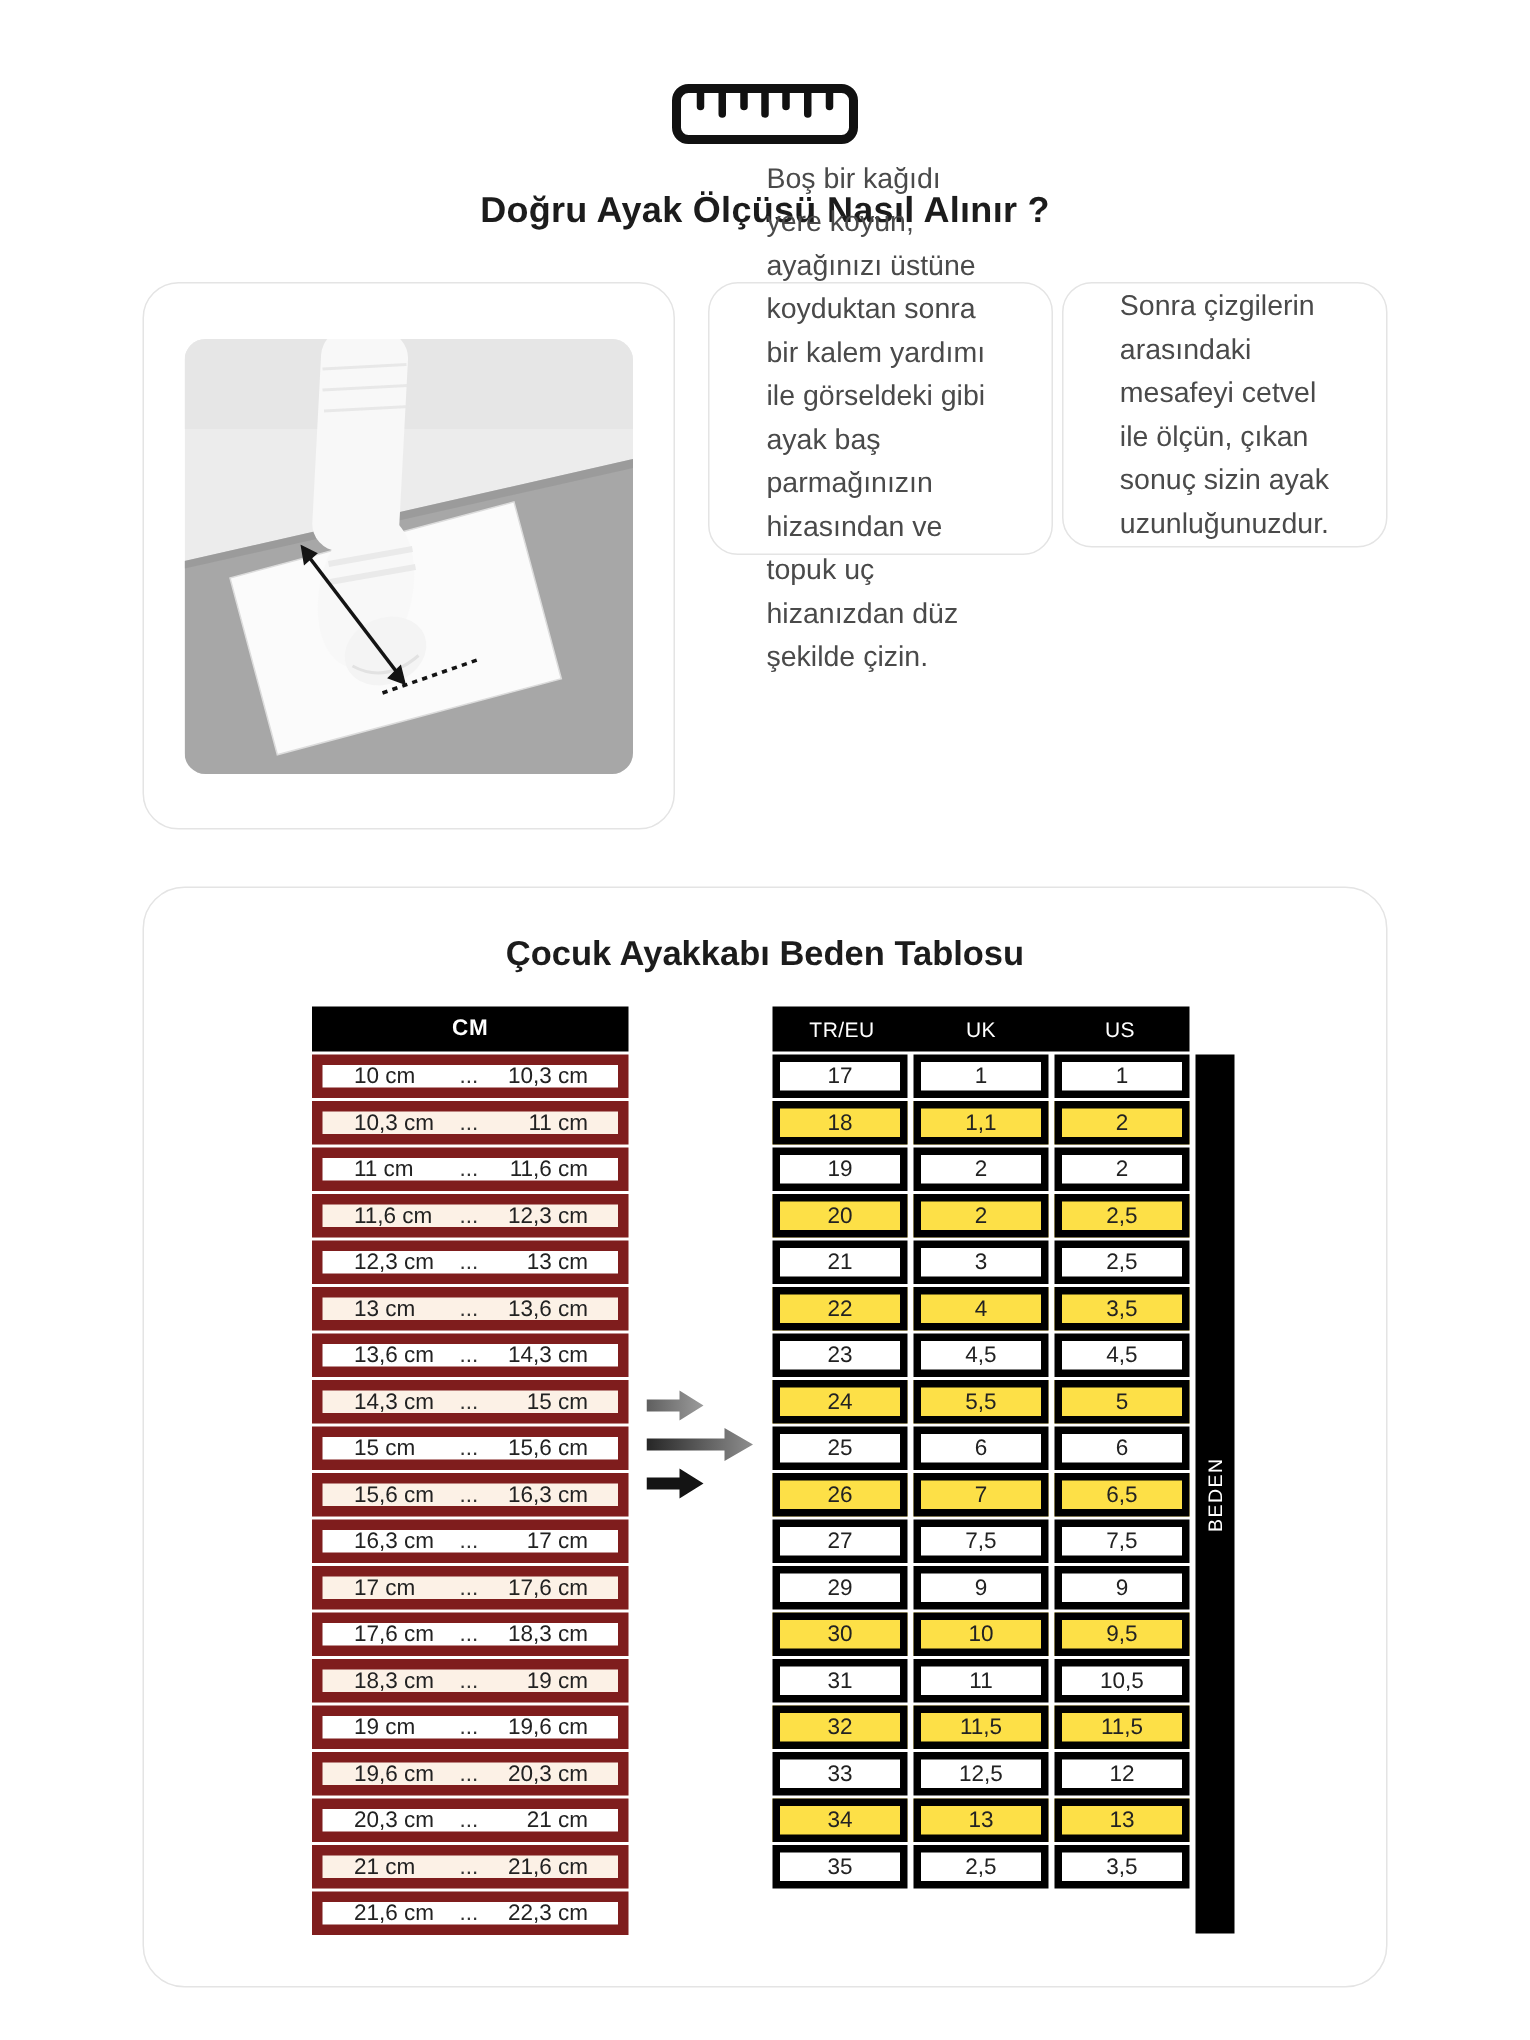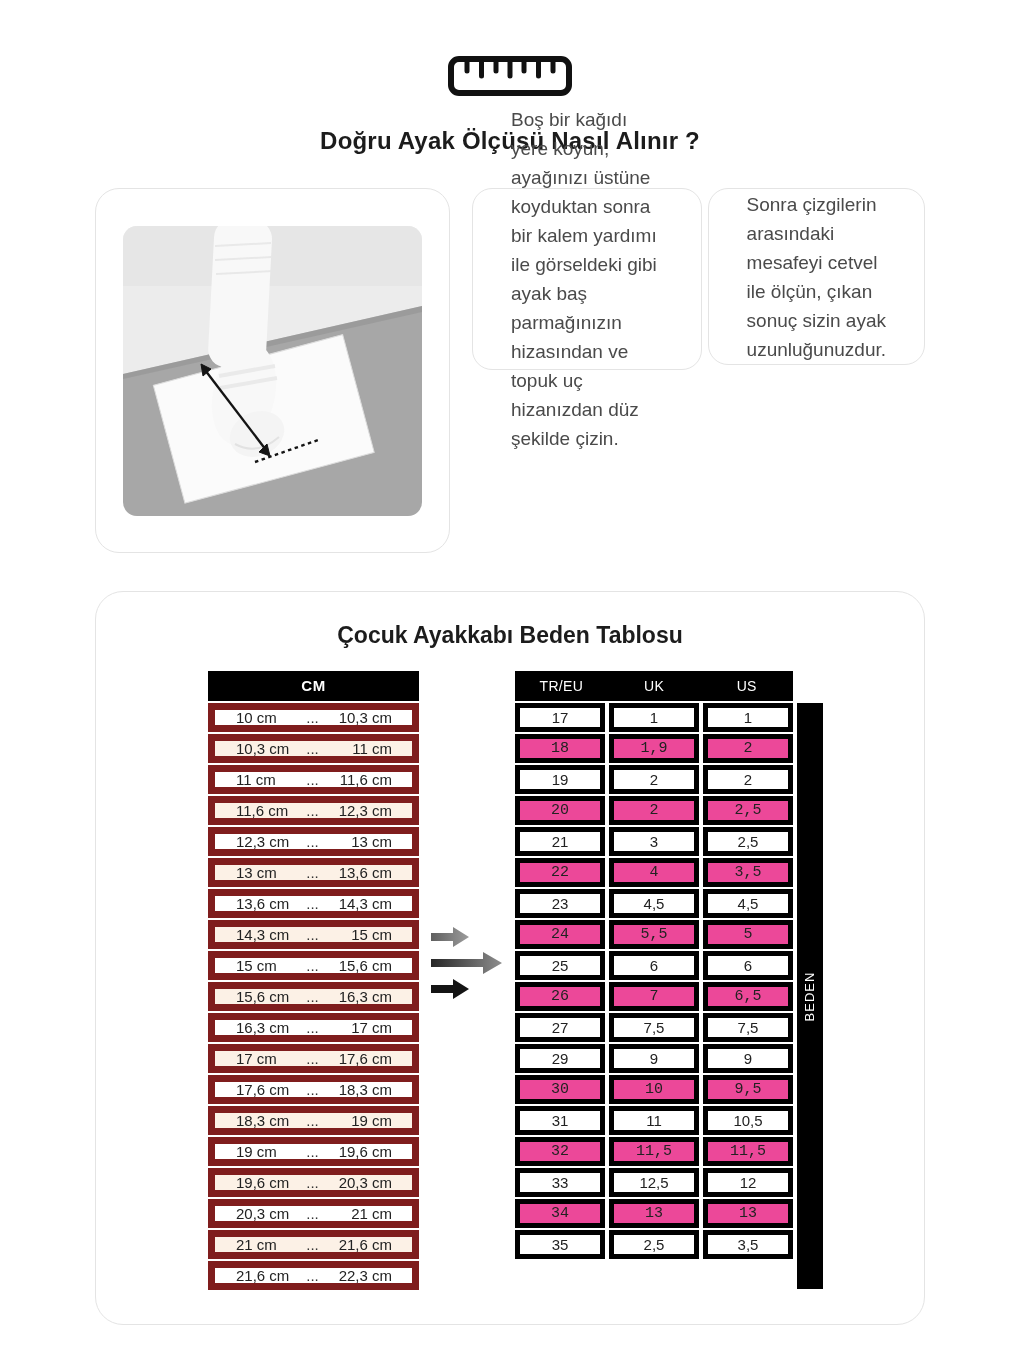--- a/index.html
+++ b/index.html
@@ -56,21 +56,21 @@
   .thead-size {
     display:flex; background:#000; color:#fff; height:30px; align-items:center;
     font-size:14px; letter-spacing:0.3px;
   }
   .thead-size span { flex:1; text-align:center; }
   .size-table .row { display:flex; gap:4px; margin-top:2px; height:29px; }
   .size-table .row span {
     flex:1; border:5px solid #000000; background:#fff; font-size:15px; color:#222;
     display:flex; align-items:center; justify-content:center;
   }
-  .size-table .row.alt span { background:#ec4899;font-family:Liberation Mono, monospace; }
+  .size-table .row.alt span { background:#fde047; }
   
   .beden-bar {
     width:26px; flex:0 0 26px; margin-left:4px; margin-top:32px; height:586px;
     background:#000; display:flex; align-items:center; justify-content:center;
   }
   .beden-bar span {
     transform:rotate(-90deg); color:#fff; font-size:13px; letter-spacing:1px; white-space:nowrap;
   }
 </style>
 </head>
@@ -276,21 +276,21 @@
         <span>US</span>
       </div>
       <div class="tbody">
           <div class="row">
             <span>17</span>
             <span>1</span>
             <span>1</span>
           </div>
           <div class="row alt">
             <span>18</span>
-            <span>1,9</span>
+            <span>1,1</span>
             <span>2</span>
           </div>
           <div class="row">
             <span>19</span>
             <span>2</span>
             <span>2</span>
           </div>
           <div class="row alt">
             <span>20</span>
             <span>2</span>

